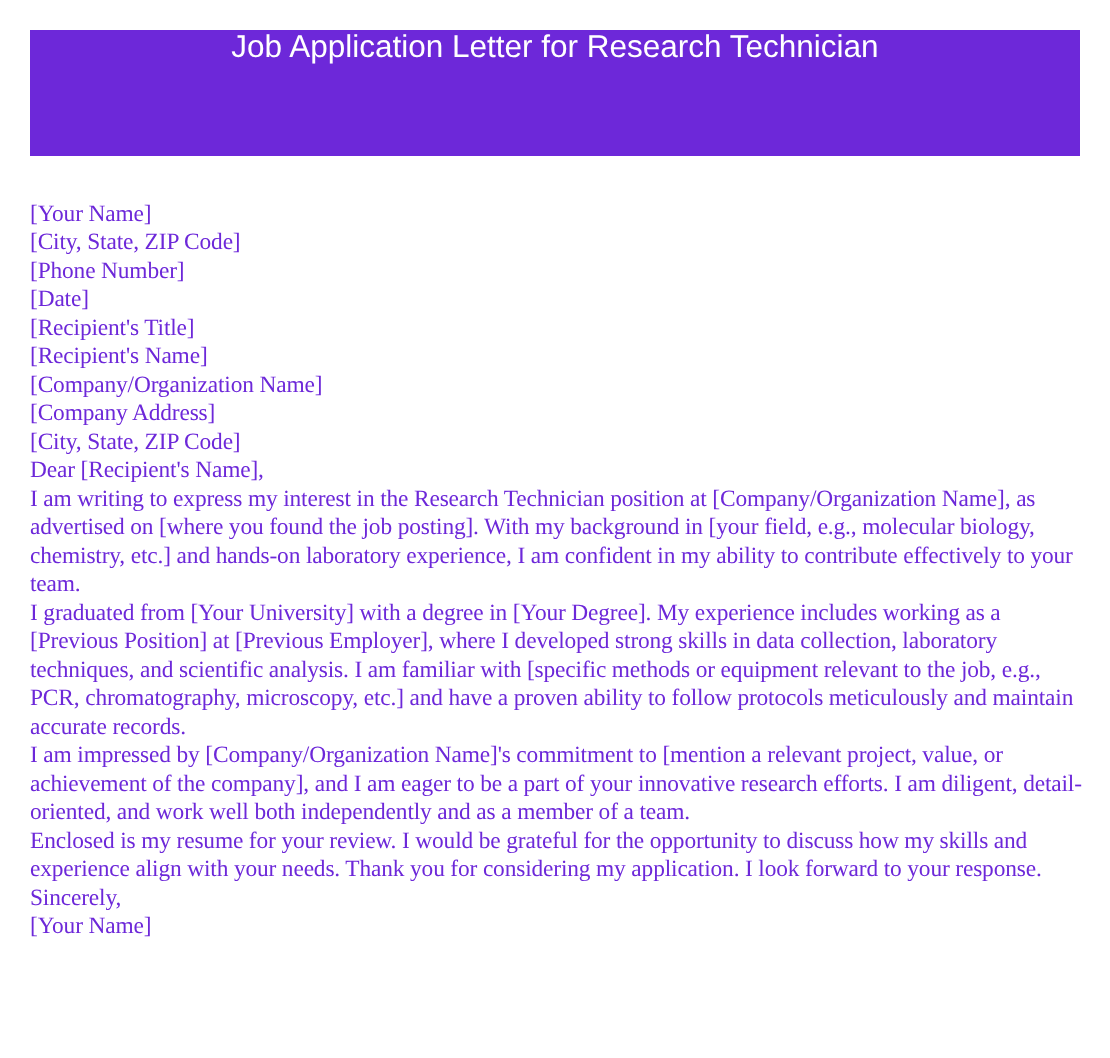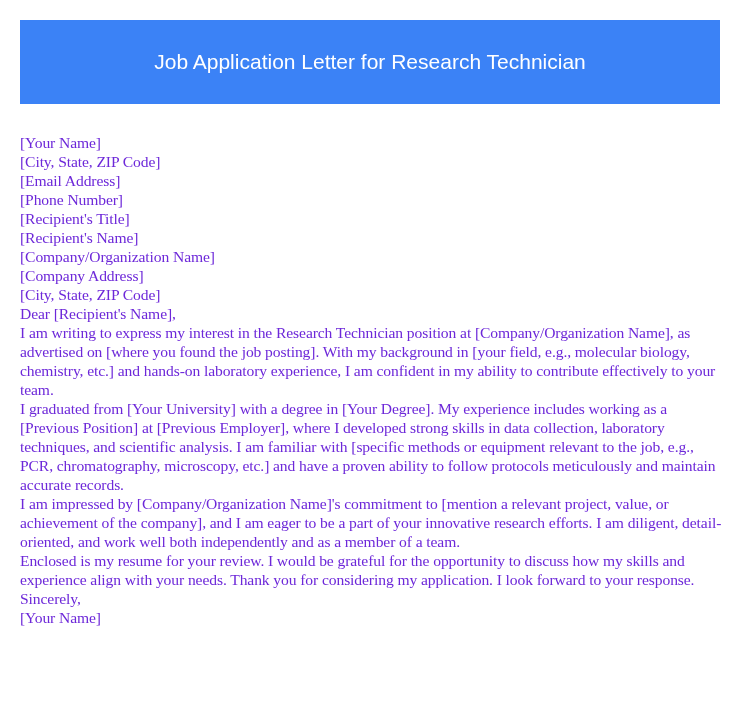--- a/index.html
+++ b/index.html
@@ -1,41 +1,41 @@
 <!DOCTYPE html>
 <html><head>
   <meta charset="utf-8">
   <style>
     html, body { margin: 0; padding: 0; background: #ffffff; }
     body { width: 740px; height: 705px; position: relative; overflow: hidden; }
     .header {
       position: absolute; left: 20px; top: 20px; width: 700px; height: 84px;
-      background: #3b82f6; color: #ffffff;
-      display: flex; align-items: center; justify-content: center;
+      background: #6d28d9; color: #ffffff;
+      display: flex; align-items: flex-start; justify-content: center;
       font-family: "Liberation Sans", sans-serif; font-size: 21px;
     }
     .letter {
       position: absolute; left: 20px; top: 133px; width: 702px;
       font-family: Liberation Serif, serif; font-size: 15.6px;
       line-height: 19px; color: #6d28d9; letter-spacing: -0.1px;
     }
     .letter div { margin: 0; }
   </style>
 </head>
 <body>
 
 <div class="header">
   <span>Job Application Letter for Research Technician</span>
 </div>
 
 <div class="letter">
   <div>[Your Name]</div>
   <div>[City, State, ZIP Code]</div>
-  <div>[Email Address]</div>
   <div>[Phone Number]</div>
+  <div>[Date]</div>
   <div>[Recipient's Title]</div>
   <div>[Recipient's Name]</div>
   <div>[Company/Organization Name]</div>
   <div>[Company Address]</div>
   <div>[City, State, ZIP Code]</div>
   <div>Dear [Recipient's Name],</div>
   <div>I am writing to express my interest in the Research Technician position at [Company/Organization Name], as advertised on [where you found the job posting]. With my background in [your field, e.g., molecular biology, chemistry, etc.] and hands-on laboratory experience, I am confident in my ability to contribute effectively to your team.</div>
   <div>I graduated from [Your University] with a degree in [Your Degree]. My experience includes working as a [Previous Position] at [Previous Employer], where I developed strong skills in data collection, laboratory techniques, and scientific analysis. I am familiar with [specific methods or equipment relevant to the job, e.g., PCR, chromatography, microscopy, etc.] and have a proven ability to follow protocols meticulously and maintain accurate records.</div>
   <div>I am impressed by [Company/Organization Name]'s commitment to [mention a relevant project, value, or achievement of the company], and I am eager to be a part of your innovative research efforts. I am diligent, detail-oriented, and work well both independently and as a member of a team.</div>
   <div>Enclosed is my resume for your review. I would be grateful for the opportunity to discuss how my skills and experience align with your needs. Thank you for considering my application. I look forward to your response.</div>

